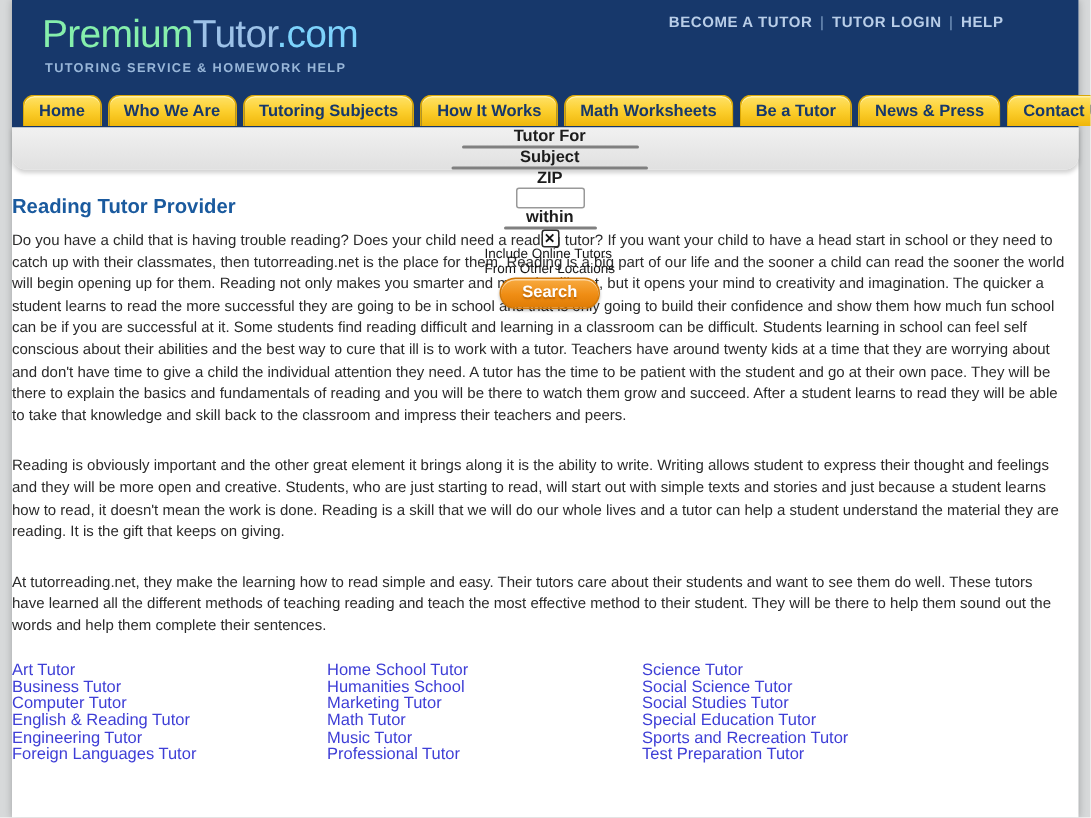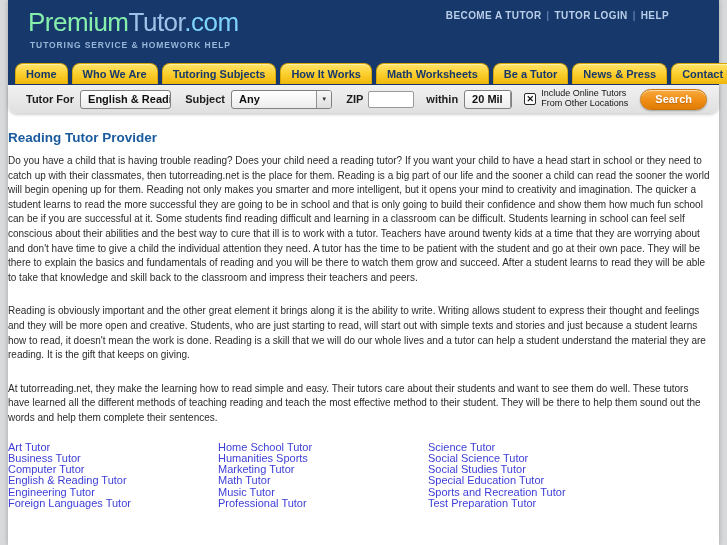--- a/index.html
+++ b/index.html
@@ -72,20 +72,21 @@
   .searchbar {
     height: 28px;
     background: linear-gradient(180deg, #f1f1f1, #e0e0e0);
     border-radius: 0 0 9px 9px;
     box-shadow: 0 2px 3px rgba(0,0,0,0.18);
     display: flex;
     align-items: center;
     padding: 0 12px 0 18px;
     position: relative;
     z-index: 2;
+    flex-direction: column;
   }
   .sb-label { font-size: 11px; font-weight: bold; color: #1c1c1c; white-space: nowrap; }
   .dropdown {
     display: inline-flex; align-items: stretch;
     height: 19px;
     border: 1px solid #808080;
     border-radius: 3px;
     background: linear-gradient(180deg, #ffffff, #ececec);
     cursor: pointer;
     overflow: hidden;
@@ -231,21 +232,21 @@
       <div class="link-col">
         <a>Art Tutor</a>
         <a>Business Tutor</a>
         <a>Computer Tutor</a>
         <a>English &amp; Reading Tutor</a>
         <a>Engineering Tutor</a>
         <a>Foreign Languages Tutor</a>
       </div>
       <div class="link-col">
         <a>Home School Tutor</a>
-        <a>Humanities Sports</a>
+        <a>Humanities School</a>
         <a>Marketing Tutor</a>
         <a>Math Tutor</a>
         <a>Music Tutor</a>
         <a>Professional Tutor</a>
       </div>
       <div class="link-col">
         <a>Science Tutor</a>
         <a>Social Science Tutor</a>
         <a>Social Studies Tutor</a>
         <a>Special Education Tutor</a>

